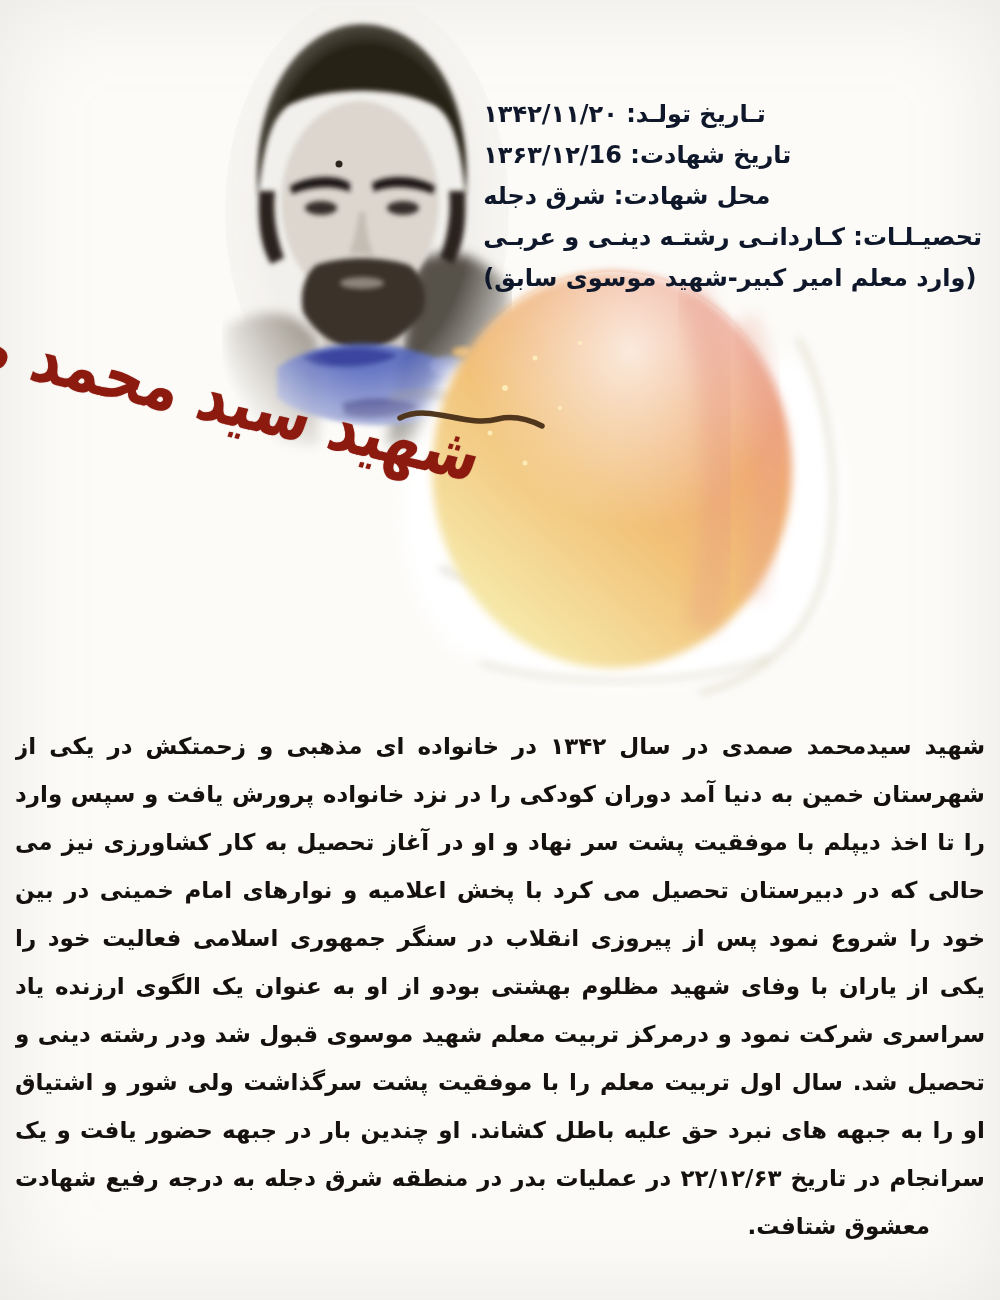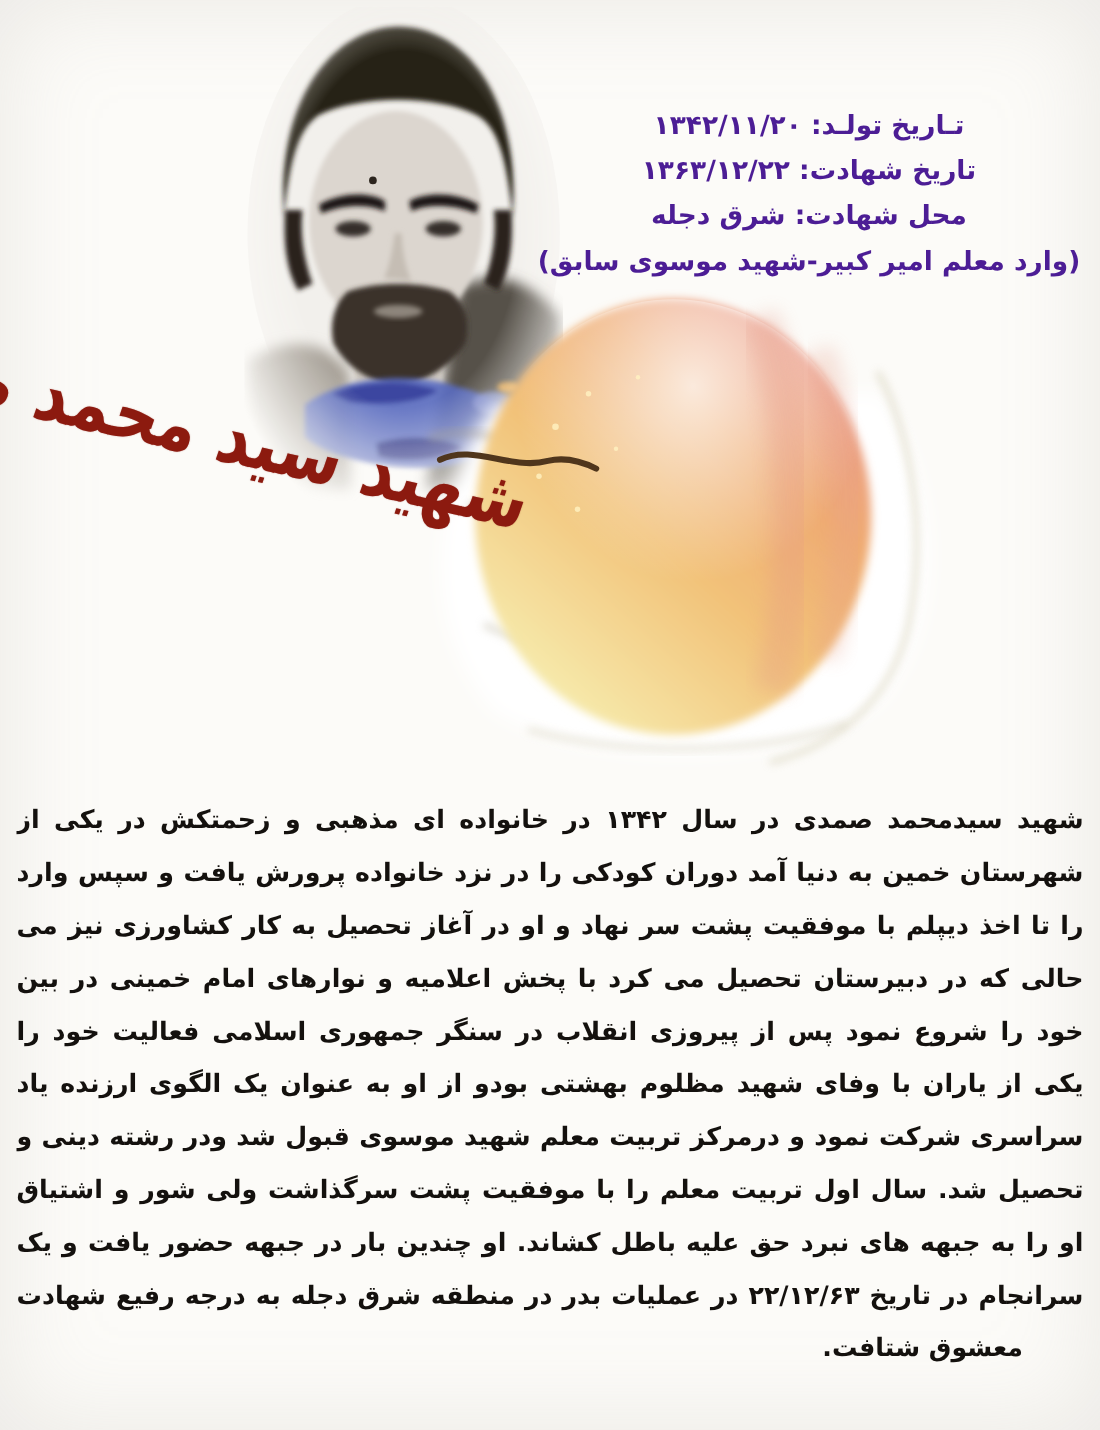--- a/index.html
+++ b/index.html
@@ -4,22 +4,22 @@
 <style>
   html,body{margin:0;padding:0;}
   body{background:#e8e6e1;font-family:"DejaVu Sans",sans-serif;}
   .page{
     position:relative;width:1000px;height:1300px;margin:0 auto;
     background:#fcfbf8;overflow:hidden;
     box-shadow:inset 0 0 90px rgba(175,170,158,.22);
   }
   
   .info-panel{
-    position:absolute;top:94px;right:18px;direction:rtl;text-align:center;
-    color:#4c1d95;font-weight:bold;font-size:24px;line-height:41px;
+    position:absolute;top:94px;right:18px;direction:rtl;text-align:left;
+    color:#0f172a;font-weight:bold;font-size:24px;line-height:41px;
     letter-spacing:0;
   }
   .info-line{white-space:nowrap;}
   
   .calligraphy{
     position:absolute;left:16px;top:372px;width:470px;
     direction:rtl;text-align:center;
     font-size:58px;font-weight:bold;color:#8c1a0f;
     transform:rotate(13deg) skewX(-6deg) scaleY(1.18);
     transform-origin:center center;
@@ -148,22 +148,23 @@
       </g>
 
       <path d="M70,170 C100,155 135,180 168,171 C185,167 200,172 212,178" fill="none" stroke-width="5.5" stroke-linecap="round" stroke="#50361c"></path>
     </svg>
   </div>
 
   <div class="calligraphy">شهید سید محمد صمدی</div>
 
   <div class="info-panel">
     <div class="info-line">تـاریخ تولـد: ۱۳۴۲/۱۱/۲۰</div>
-    <div class="info-line">تاریخ شهادت: ۱۳۶۳/۱۲/۲۲</div>
+    <div class="info-line">تاریخ شهادت: ۱۳۶۳/۱۲/16</div>
     <div class="info-line">محل شهادت: شرق دجله</div>
+    <div class="info-line">تحصیـلـات: کـاردانـی رشتـه دینـی و عربـی</div>
     <div class="info-line">(وارد معلم امیر کبیر-شهید موسوی سابق)</div>
   </div>
 
   <div class="biography">
     <div class="bio-line">شهید سیدمحمد صمدی در سال ۱۳۴۲ در خانواده ای مذهبی و زحمتکش در یکی از مناطق فقر نشین</div>
     <div class="bio-line">شهرستان خمین به دنیا آمد دوران کودکی را در نزد خانواده پرورش یافت و سپس وارد مدرسه شد و تحصیل</div>
     <div class="bio-line">را تا اخذ دیپلم با موفقیت پشت سر نهاد و او در آغاز تحصیل به کار کشاورزی نیز می پرداخت در سال ۵۶ در</div>
     <div class="bio-line">حالی که در دبیرستان تحصیل می کرد با پخش اعلامیه و نوارهای امام خمینی در بین دانش آموزان مبارزه</div>
     <div class="bio-line">خود را شروع نمود پس از پیروزی انقلاب در سنگر جمهوری اسلامی فعالیت خود را ادامه داد و تا زمان شهادت</div>
     <div class="bio-line">یکی از یاران با وفای شهید مظلوم بهشتی بودو از او به عنوان یک الگوی ارزنده یاد می نمود شهید در کنکور</div>

